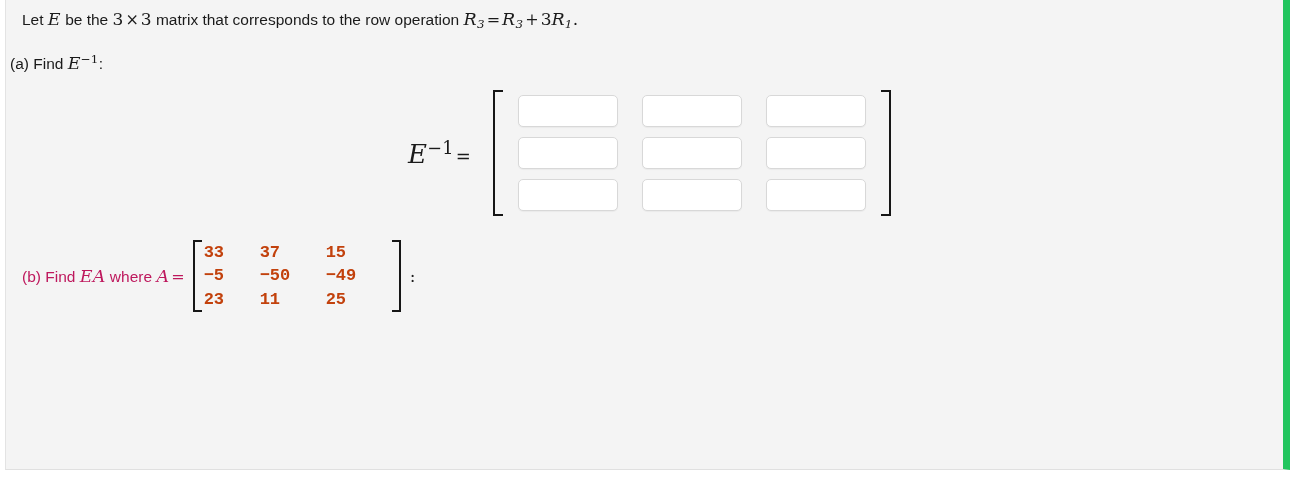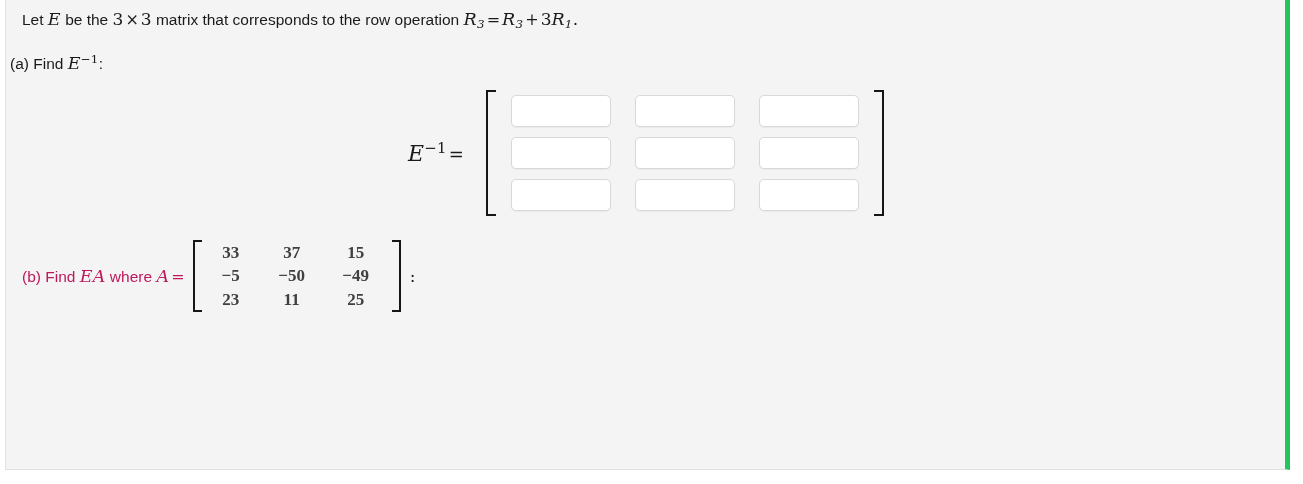--- a/index.html
+++ b/index.html
@@ -15,21 +15,21 @@
   }
 
   #problem-card {
     position: absolute;
     left: 5px;
     top: 0px;
     width: 1285px;
     height: 470px;
     background: #f4f4f4;
     border-left: 1px solid #e3e3e3;
-    border-right: 5px solid #22c55e;
+    border-right: 7px solid #22c55e;
     border-bottom: 1px solid #e0e0e0;
     box-sizing: border-box;
   }
 
   
   .stmt {
     position: absolute;
     font-size: 15.5px;
     color: #1a1a1a;
     white-space: nowrap;
@@ -107,25 +107,25 @@
     align-items: stretch;
     height: 72px;
   }
   #matrixA-grid {
     display: grid;
     grid-template-columns: 56px 66px 62px;
     align-items: center;
     padding: 1px 4px 1px 2px;
   }
   .mcell {
-    font-family: Liberation Serif, serif;
+    font-family: Liberation Mono, monospace;
     font-weight: bold;
     font-size: 17px;
-    color: #404040;
-    text-align: center;
+    color: #c2410c;
+    text-align: left;
     line-height: 23px;
     padding-right: 2px;
   }
 
   
   .answer-block {
     position: absolute;
     display: flex;
     align-items: center;
   }
@@ -177,21 +177,21 @@
   <div class="stmt" id="line-intro">
     <span>Let </span><span class="mathvar">E</span><span> be the </span><span class="mathup">3</span><span class="mathop">×</span><span class="mathup">3</span><span> matrix that corresponds to the row operation </span><span class="mathvar"><span>R</span><span class="sub">3</span></span><span class="mathop">=</span><span class="mathvar"><span>R</span><span class="sub">3</span></span><span class="mathop">+</span><span class="mathup">3</span><span class="mathvar"><span>R</span><span class="sub">1</span></span><span class="mathup">.</span>
   </div>
 
   <div class="stmt" id="line-parta">
     <span>(a) Find </span><span class="mathvar"><span>E</span><span class="sup">−1</span></span><span>:</span>
   </div>
 
   <div class="answer-block" id="answer-einv">
     <div class="answer-label">
-      <span class="mathvar" style="font-size:22px"><span>E</span><span class="sup">−1</span></span><span class="mathop" style="font-size:18px">=</span>
+      <span class="mathvar" style="font-size:26px"><span>E</span><span class="sup">−1</span></span><span class="mathop" style="font-size:18px">=</span>
     </div>
     <div class="answer-matrix">
       <div class="brk brk-l"></div>
       <div class="answer-grid">
         <input class="cell-input" type="text" value="" style="">
         <input class="cell-input" type="text" value="" style="">
         <input class="cell-input" type="text" value="" style="">
         <input class="cell-input" type="text" value="" style="">
         <input class="cell-input" type="text" value="" style="">
         <input class="cell-input" type="text" value="" style="">

